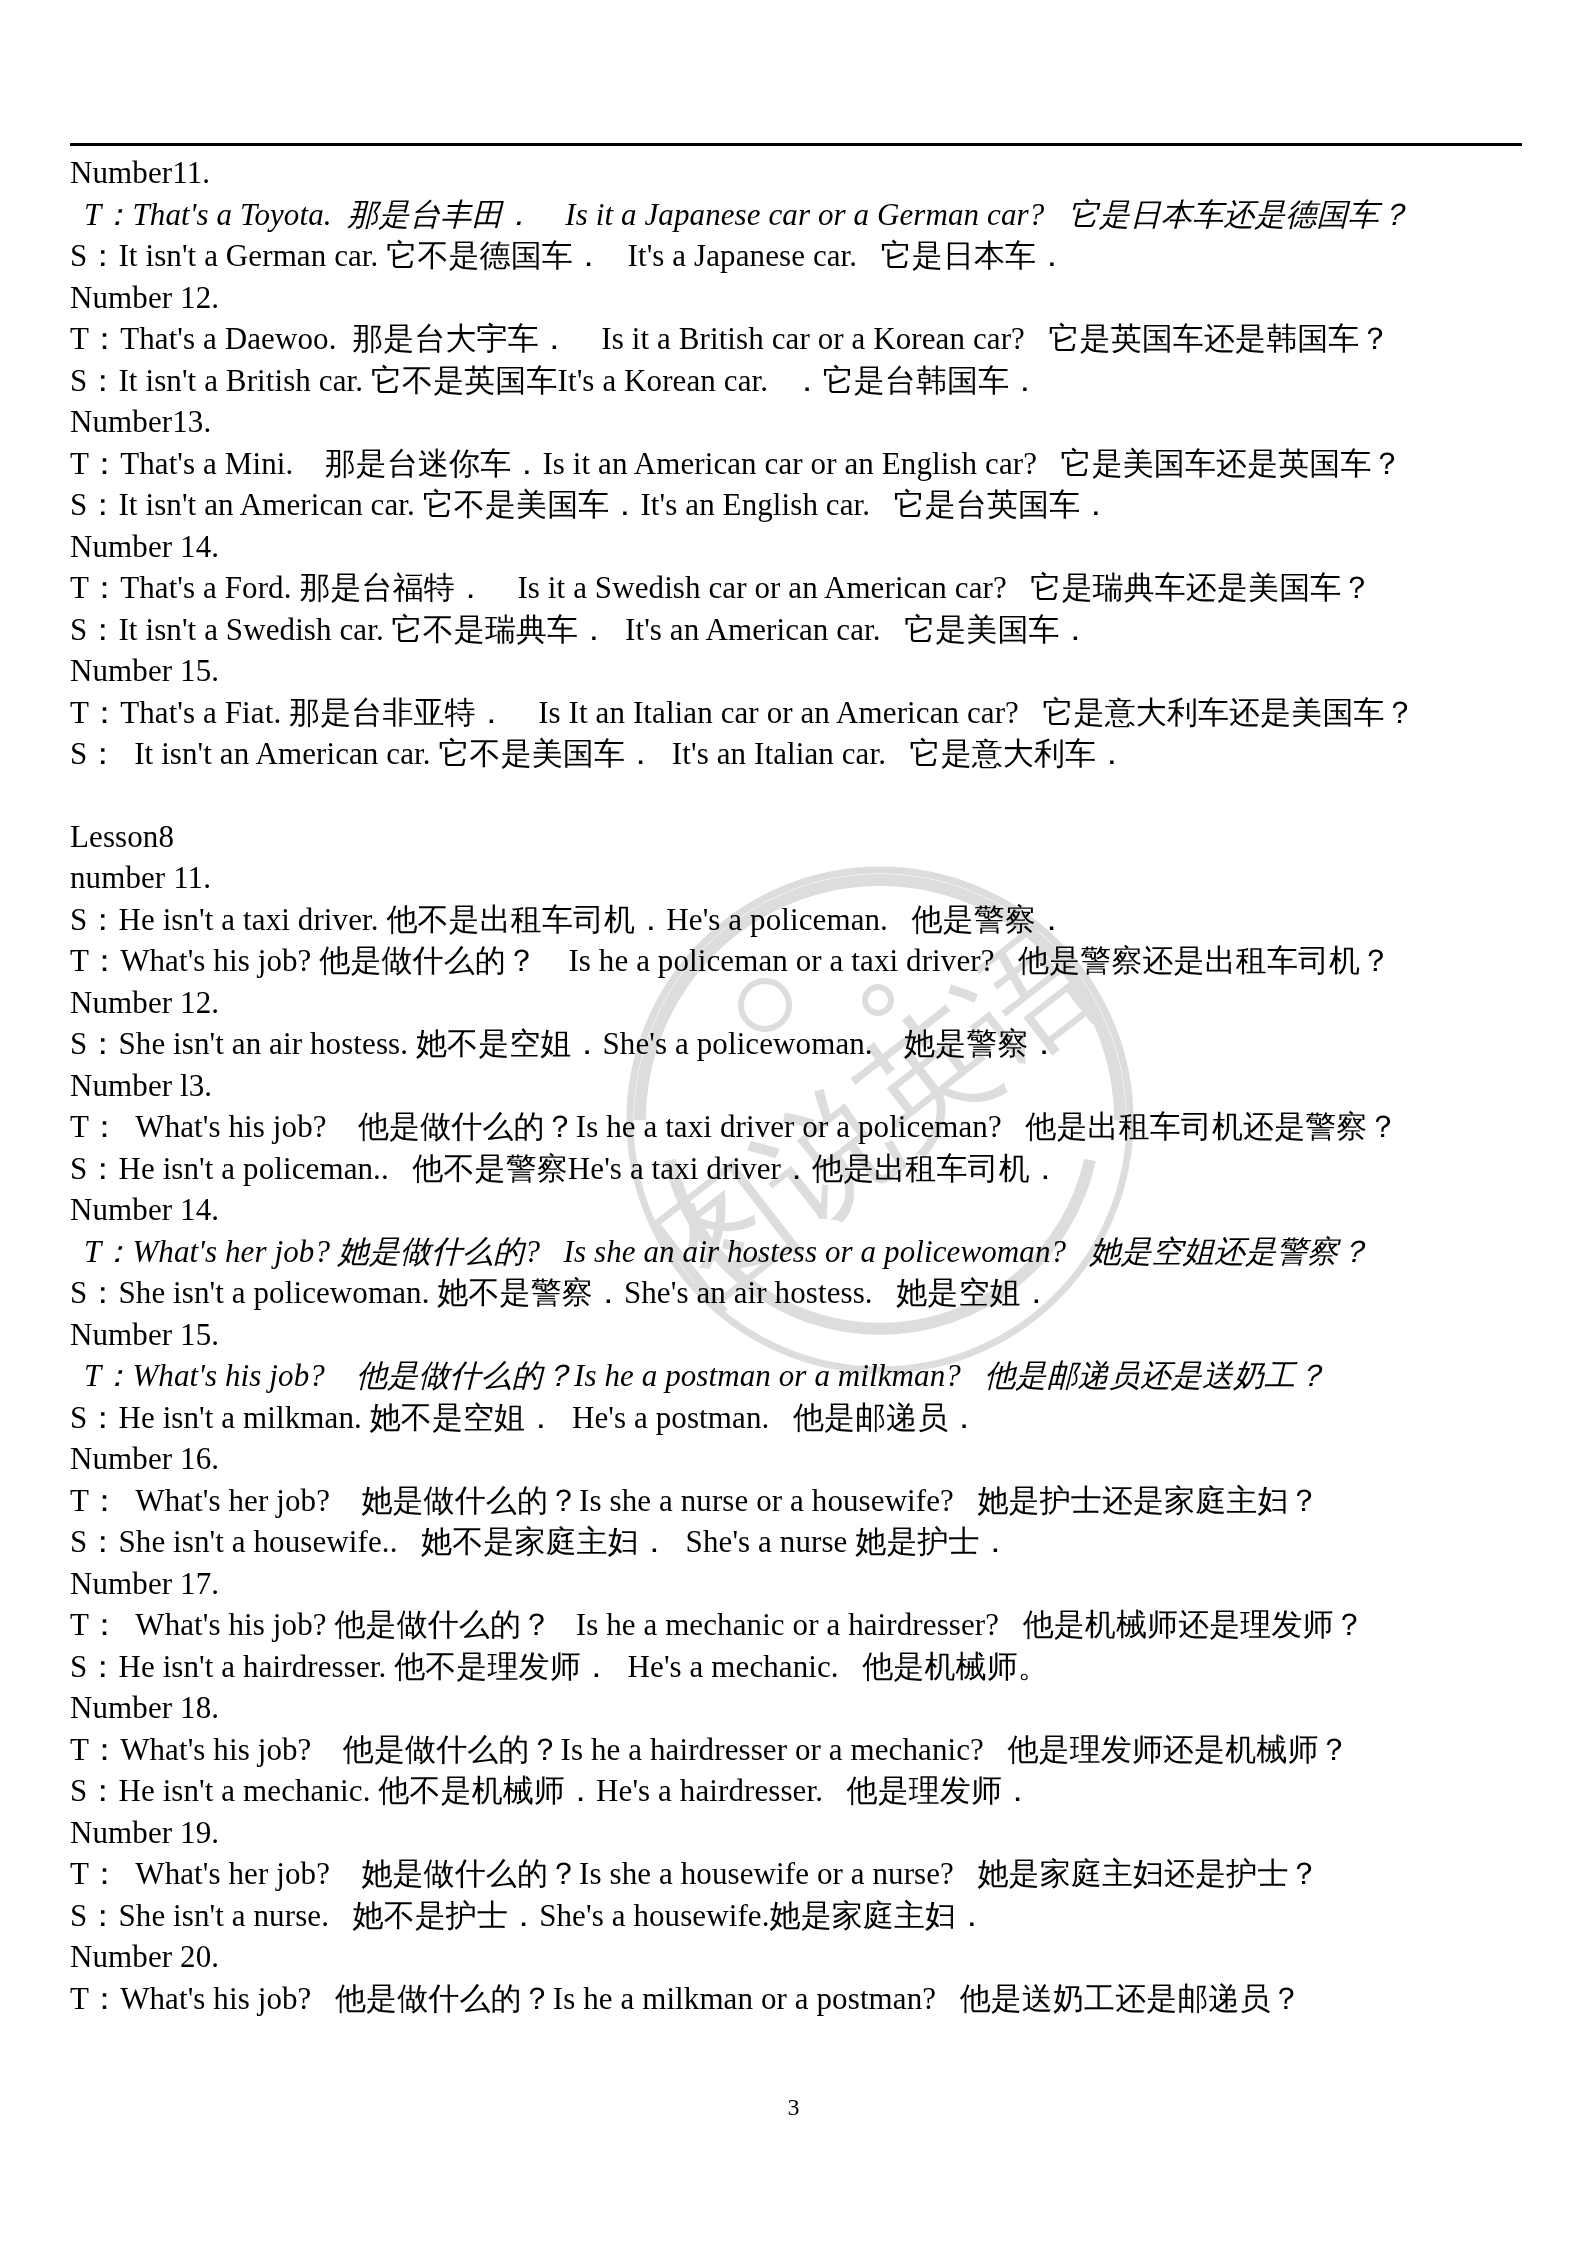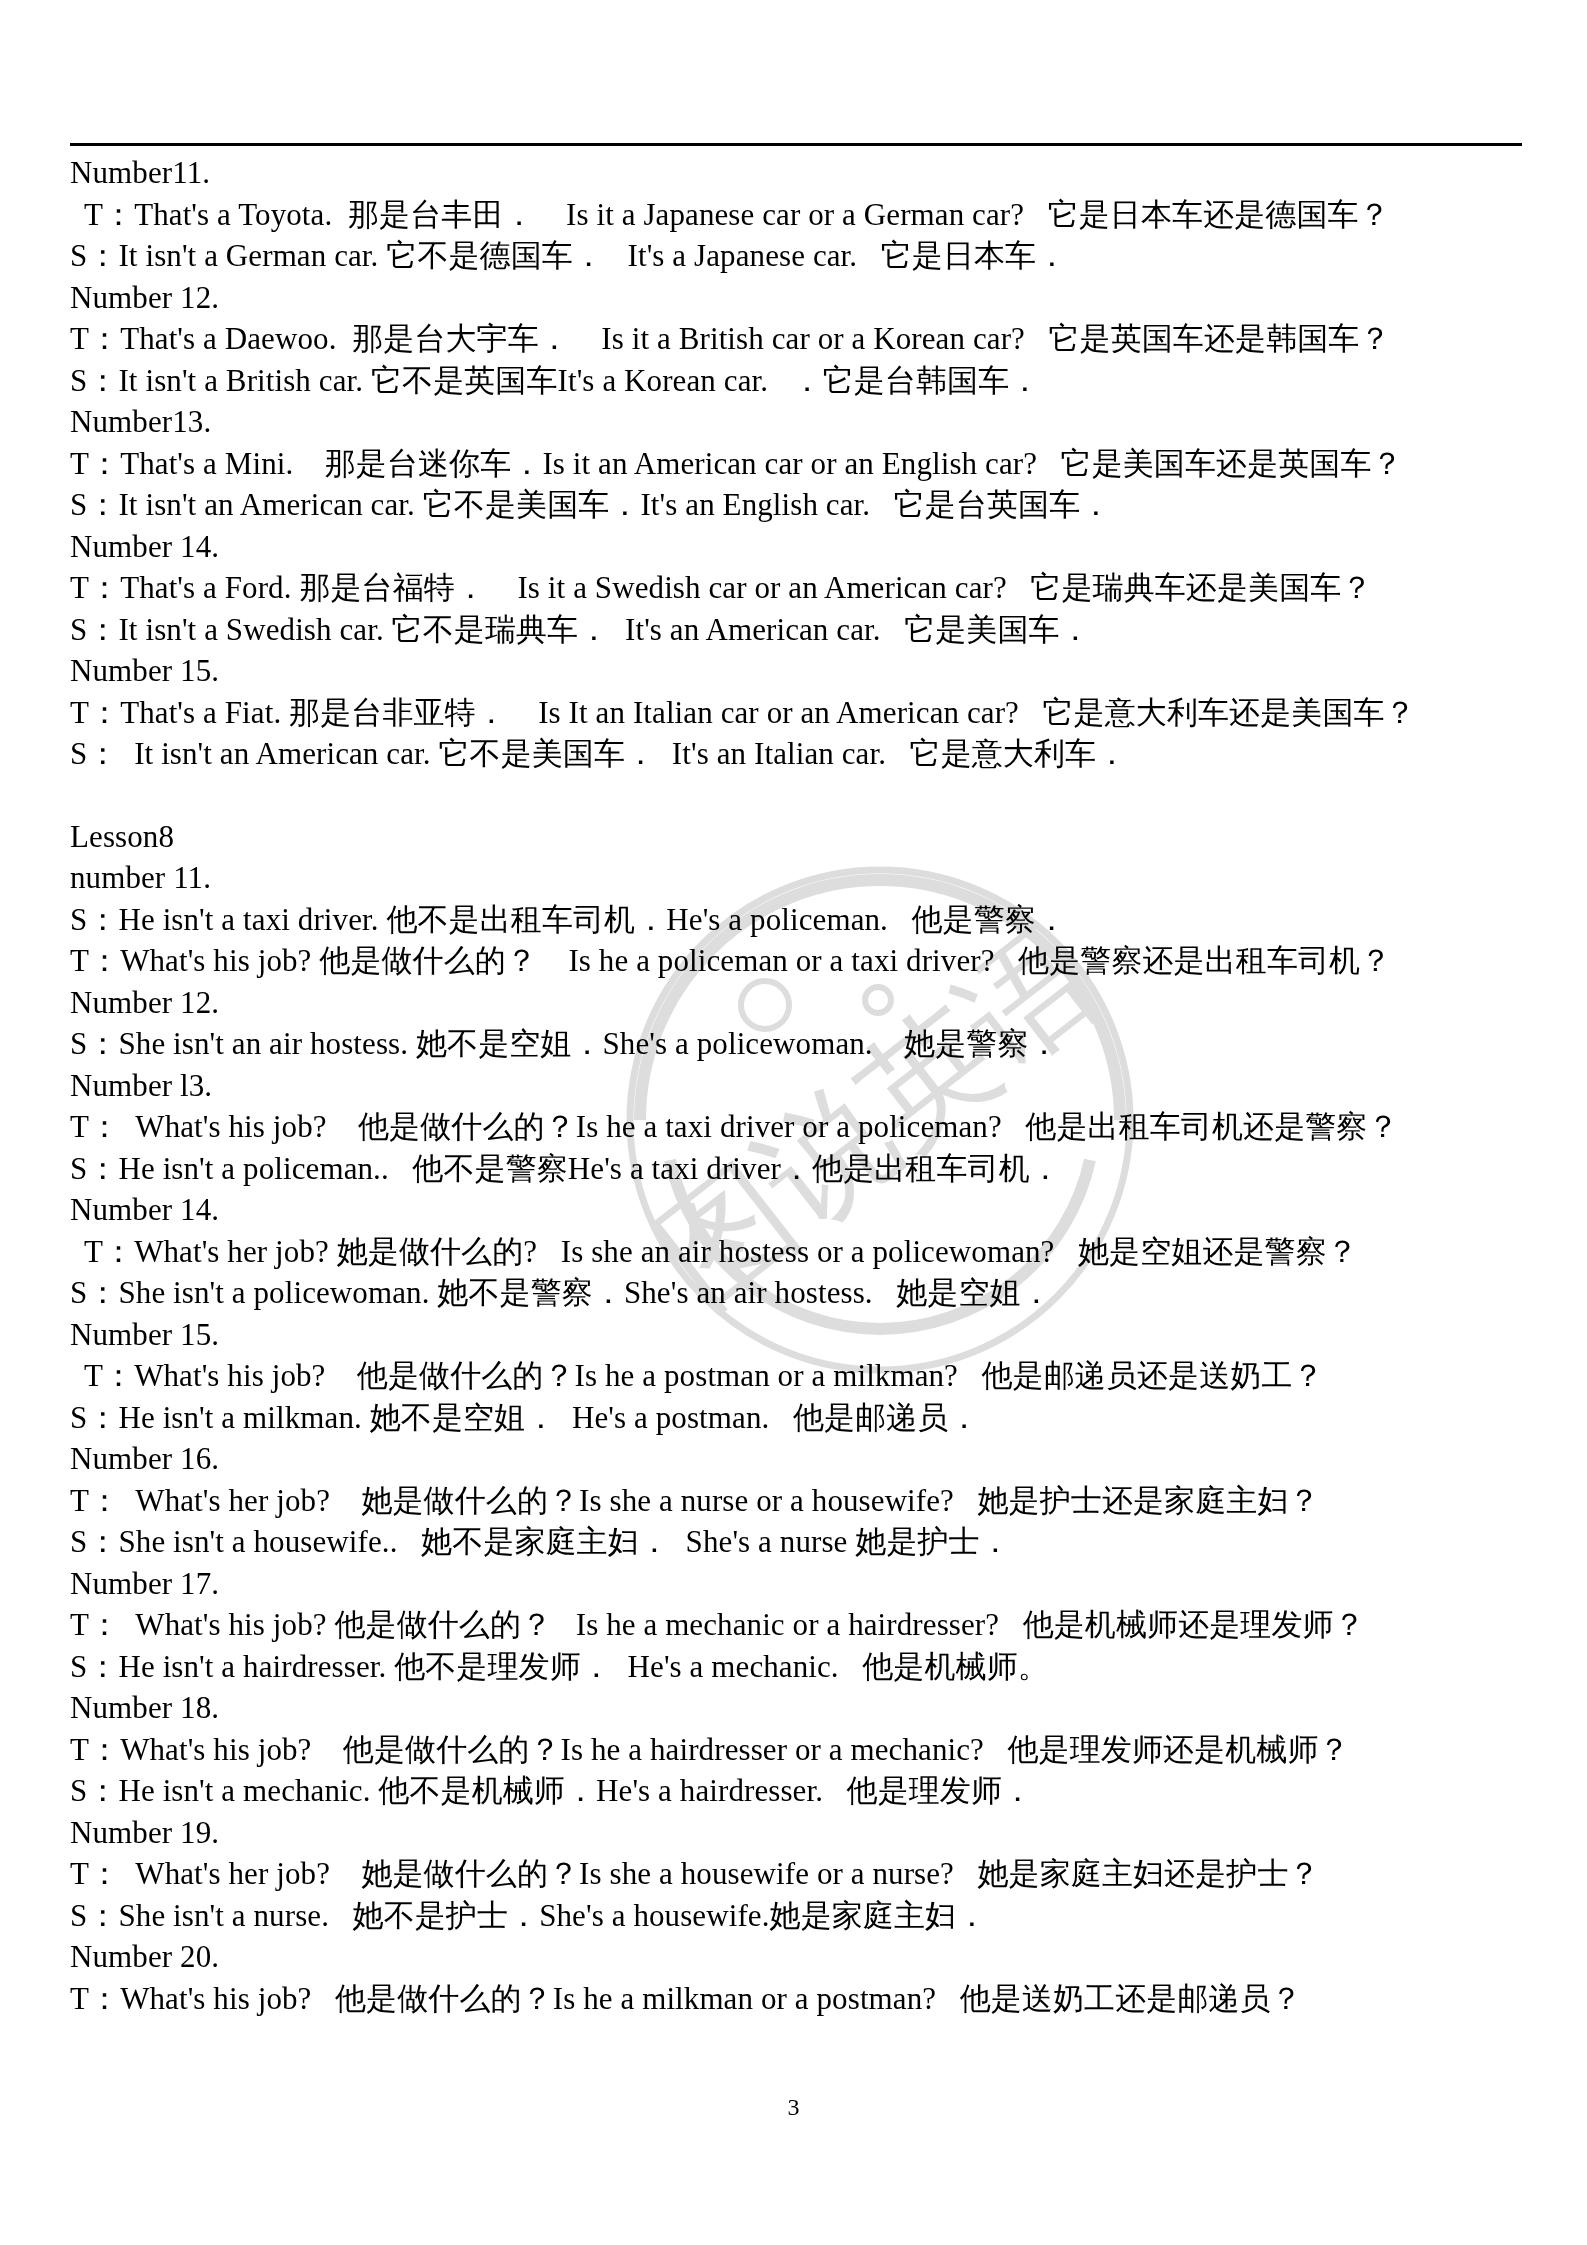--- a/index.html
+++ b/index.html
@@ -47,21 +47,21 @@
     width: 1460px;
     z-index: 2;
   }
   .ln {
     font-size: 31px;
     line-height: 41.5px;
     white-space: pre;
     letter-spacing: 0.1px;
     font-family: "Liberation Serif", "DejaVu Serif", serif;
   }
-  .ln.ind1 { padding-left: 14px; }
+  .ln.ind1 { padding-left: 14px; font-style: italic; }
   .gap {
     height: 41px;
   }
   .pagenum {
     position: absolute;
     left: 0;
     top: 2094px;
     width: 1587px;
     text-align: center;
     font-size: 24px;

